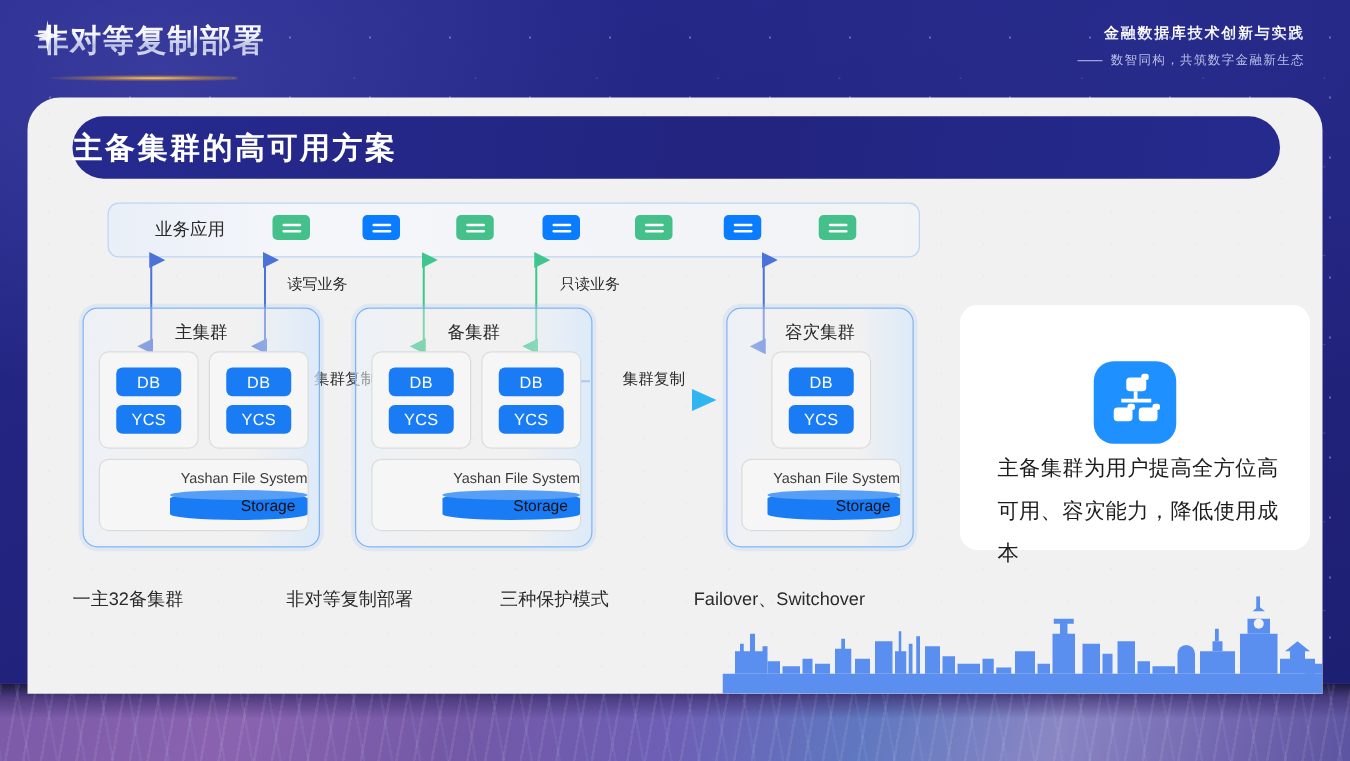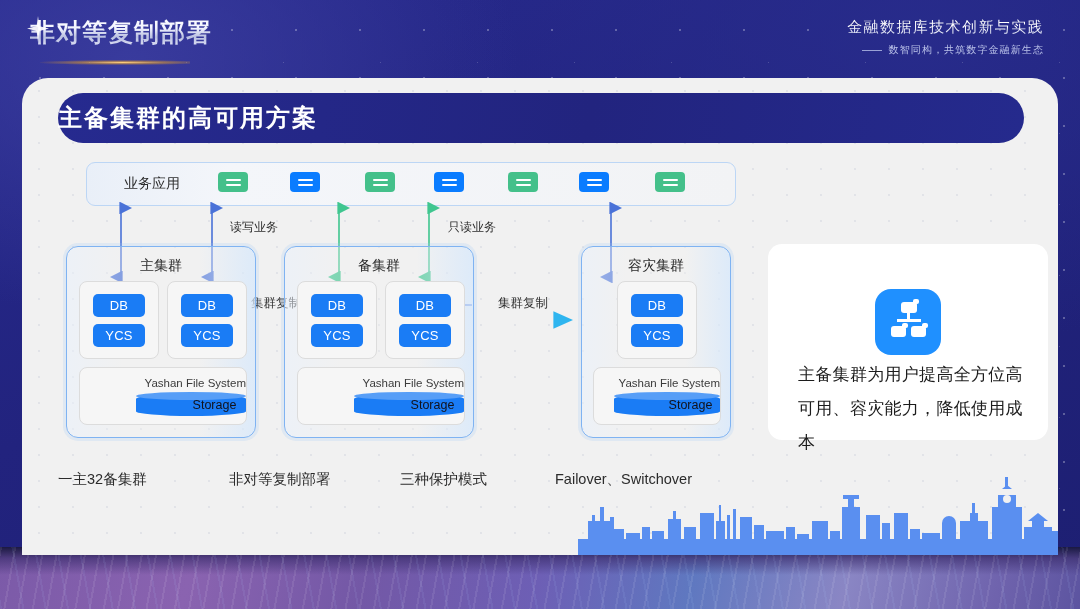--- a/index.html
+++ b/index.html
@@ -57,21 +57,21 @@
     -webkit-background-clip: text; background-clip: text; color: transparent;
     line-height: 34px; white-space: nowrap;
   }
   .logo-underline {
     position: absolute; left: 10px; top: 44px; width: 150px; height: 5px;
     background: radial-gradient(ellipse at 55% 50%, #ffcf7a 0%, rgba(230,160,40,.55) 35%, rgba(230,160,40,0) 75%);
     filter: blur(.6px);
   }
   .header-right { position: absolute; right: 36px; top: 18px; text-align: right; }
   .hr-title {
-    font-size: 15px; font-weight: normal; letter-spacing: 1.4px;
+    font-size: 12px; font-weight: bold; letter-spacing: 1.4px;
     background: linear-gradient(to bottom, #ffffff 0%, #ffffff 45%, #c3c9e8 100%);
     -webkit-background-clip: text; background-clip: text; color: transparent;
     white-space: nowrap;
   }
   .hr-sub {
     margin-top: 6px; font-size: 10px; letter-spacing: 1.1px;
     color: #b9c0e8; white-space: nowrap; display: flex; align-items: center;
     justify-content: flex-end; gap: 7px;
   }
   .hr-dash { display: inline-block; width: 20px; height: 1px; background: #9aa2d6; }

